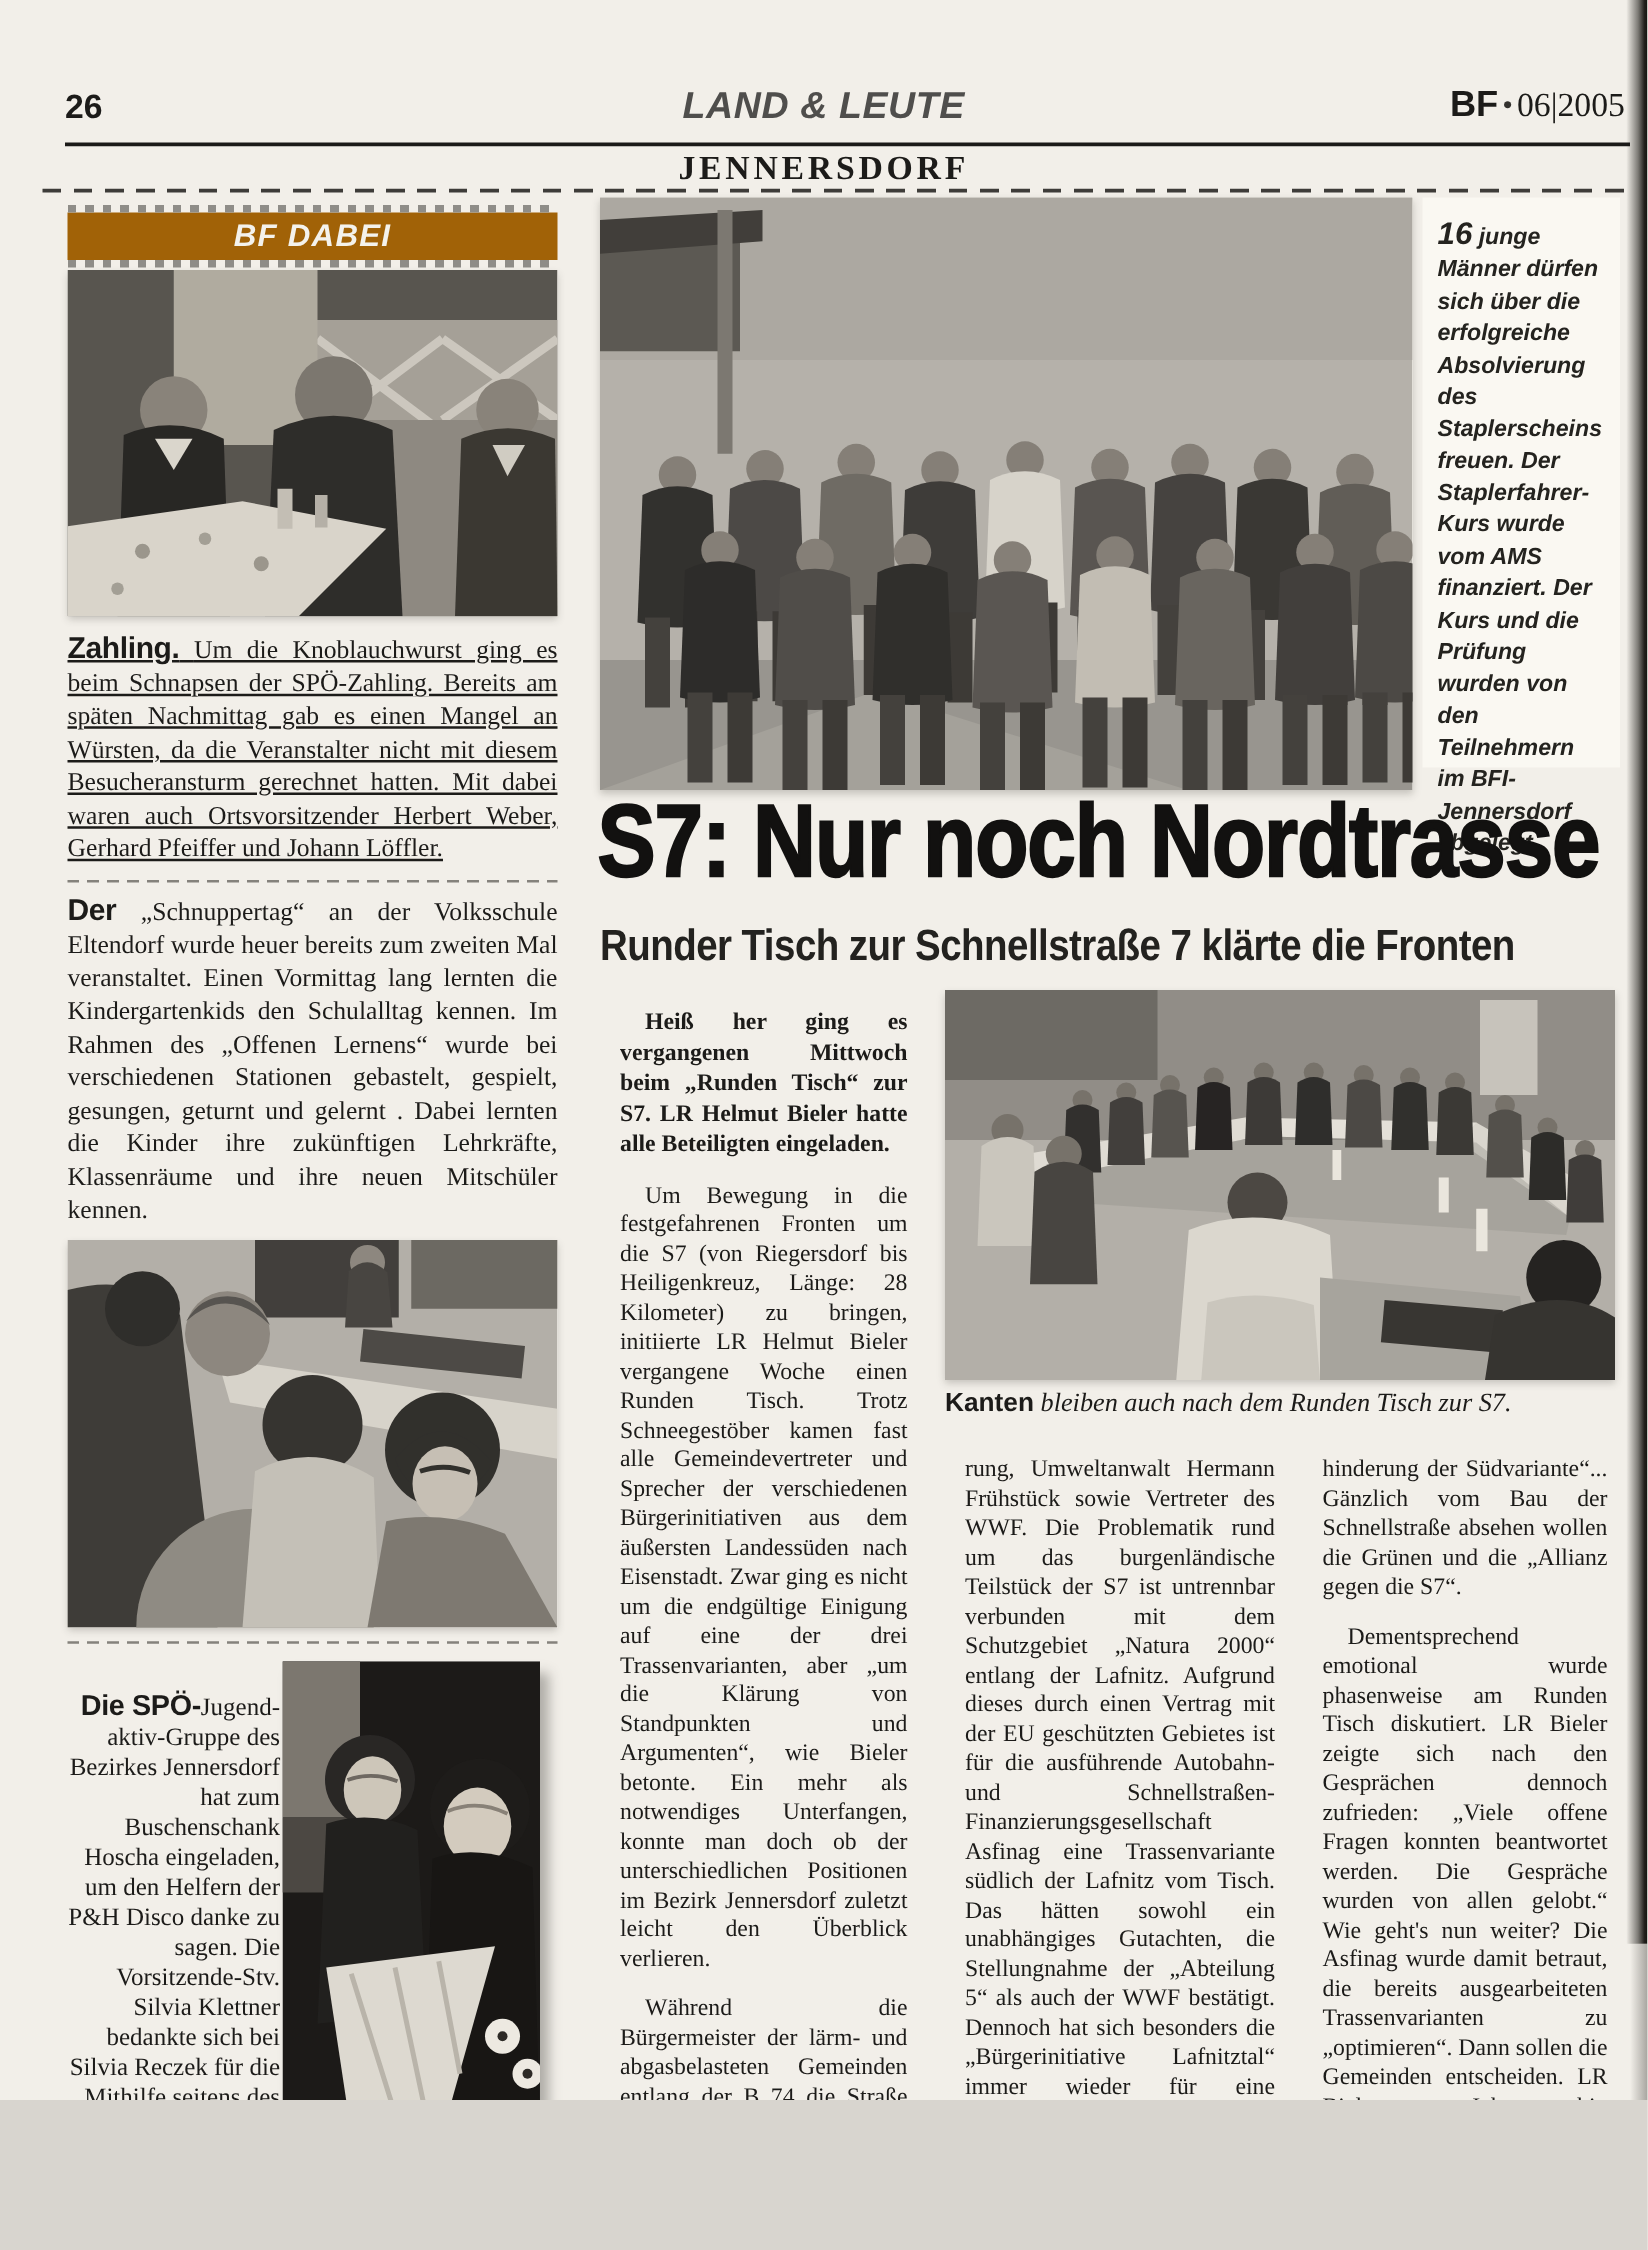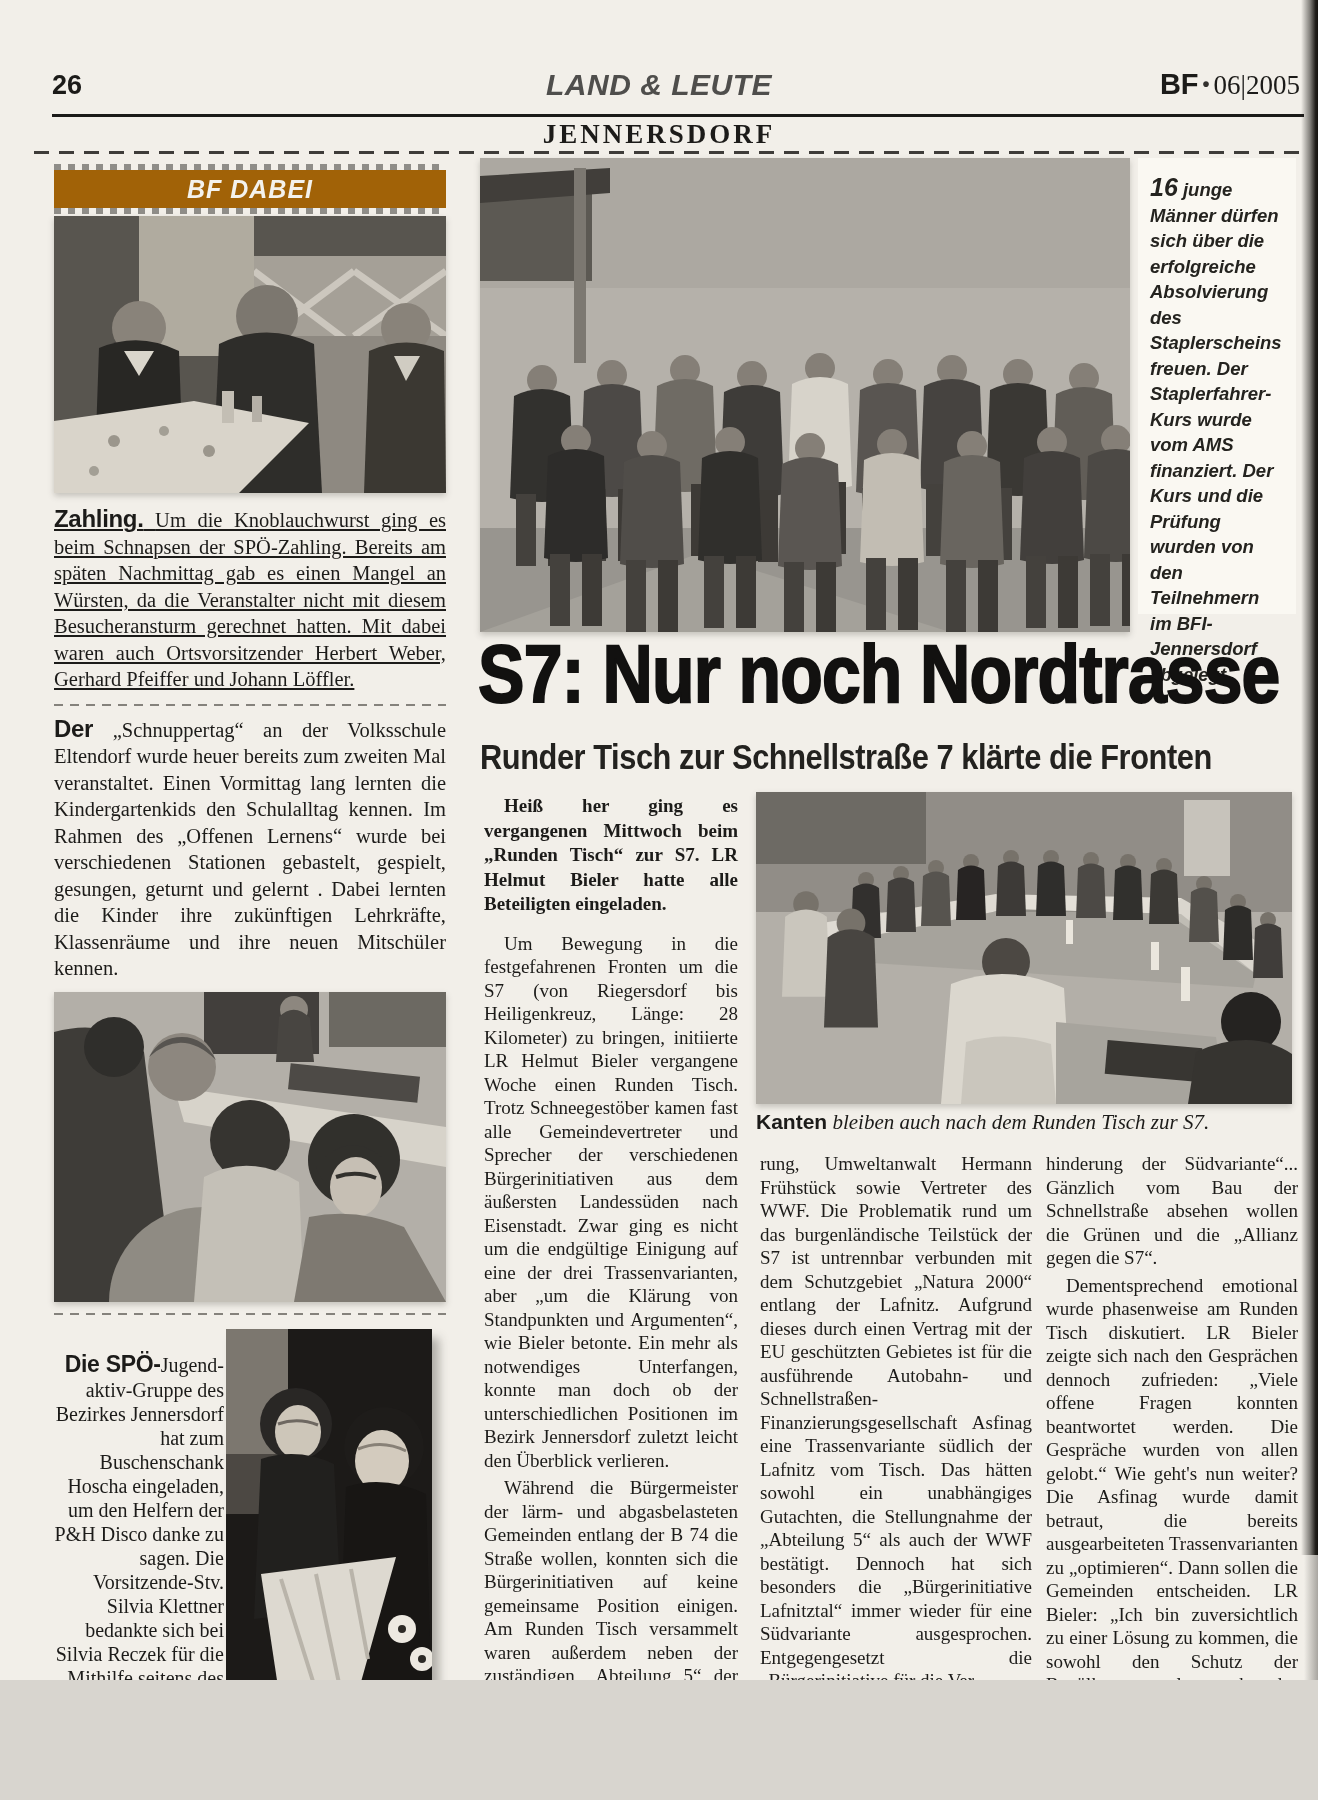--- a/index.html
+++ b/index.html
@@ -51,21 +51,21 @@
   .capbox .capnum{font:italic 700 25px "Liberation Sans",sans-serif;}
   .headline{position:absolute;left:478px;top:632px;white-space:nowrap;
             font:700 82px/84px "Liberation Sans",sans-serif;color:#121110;
             transform:scaleX(.85);transform-origin:0 50%;letter-spacing:-1px;
             -webkit-text-stroke:2px #121110;}
   .subhead{position:absolute;left:480px;top:737px;white-space:nowrap;
            font:700 35px "Liberation Sans",sans-serif;color:#23221f;
            transform:scaleX(.88);transform-origin:0 50%;letter-spacing:-.5px;}
   .col{position:absolute;text-align:justify;font-size:19px;line-height:23.5px;
        hyphens:auto;-webkit-hyphens:auto;}
-  .col p{margin:4px;}
+  .col p{margin:16px;}
   .col1{left:480px;top:790px;width:262px;}
   .col2{left:756px;top:1148px;width:280px;}
   .col3{left:1042px;top:1148px;width:260px;}
   .lead-par{font-weight:700;line-height:24.5px;text-indent:20px;margin-bottom:15px !important;}
   .indent{text-indent:20px;}
   .meetphoto{position:absolute;left:756px;top:792px;}
   .meetcap{position:absolute;left:756px;top:1110px;width:544px;font-size:21px;}
   .meetcap .capword{font:700 21px "Liberation Sans",sans-serif;}
   .meetcap .capital{font-style:italic;}
   .byline{text-align:right;font:italic 400 21px "Liberation Sans",sans-serif;margin-top:2px !important;}

